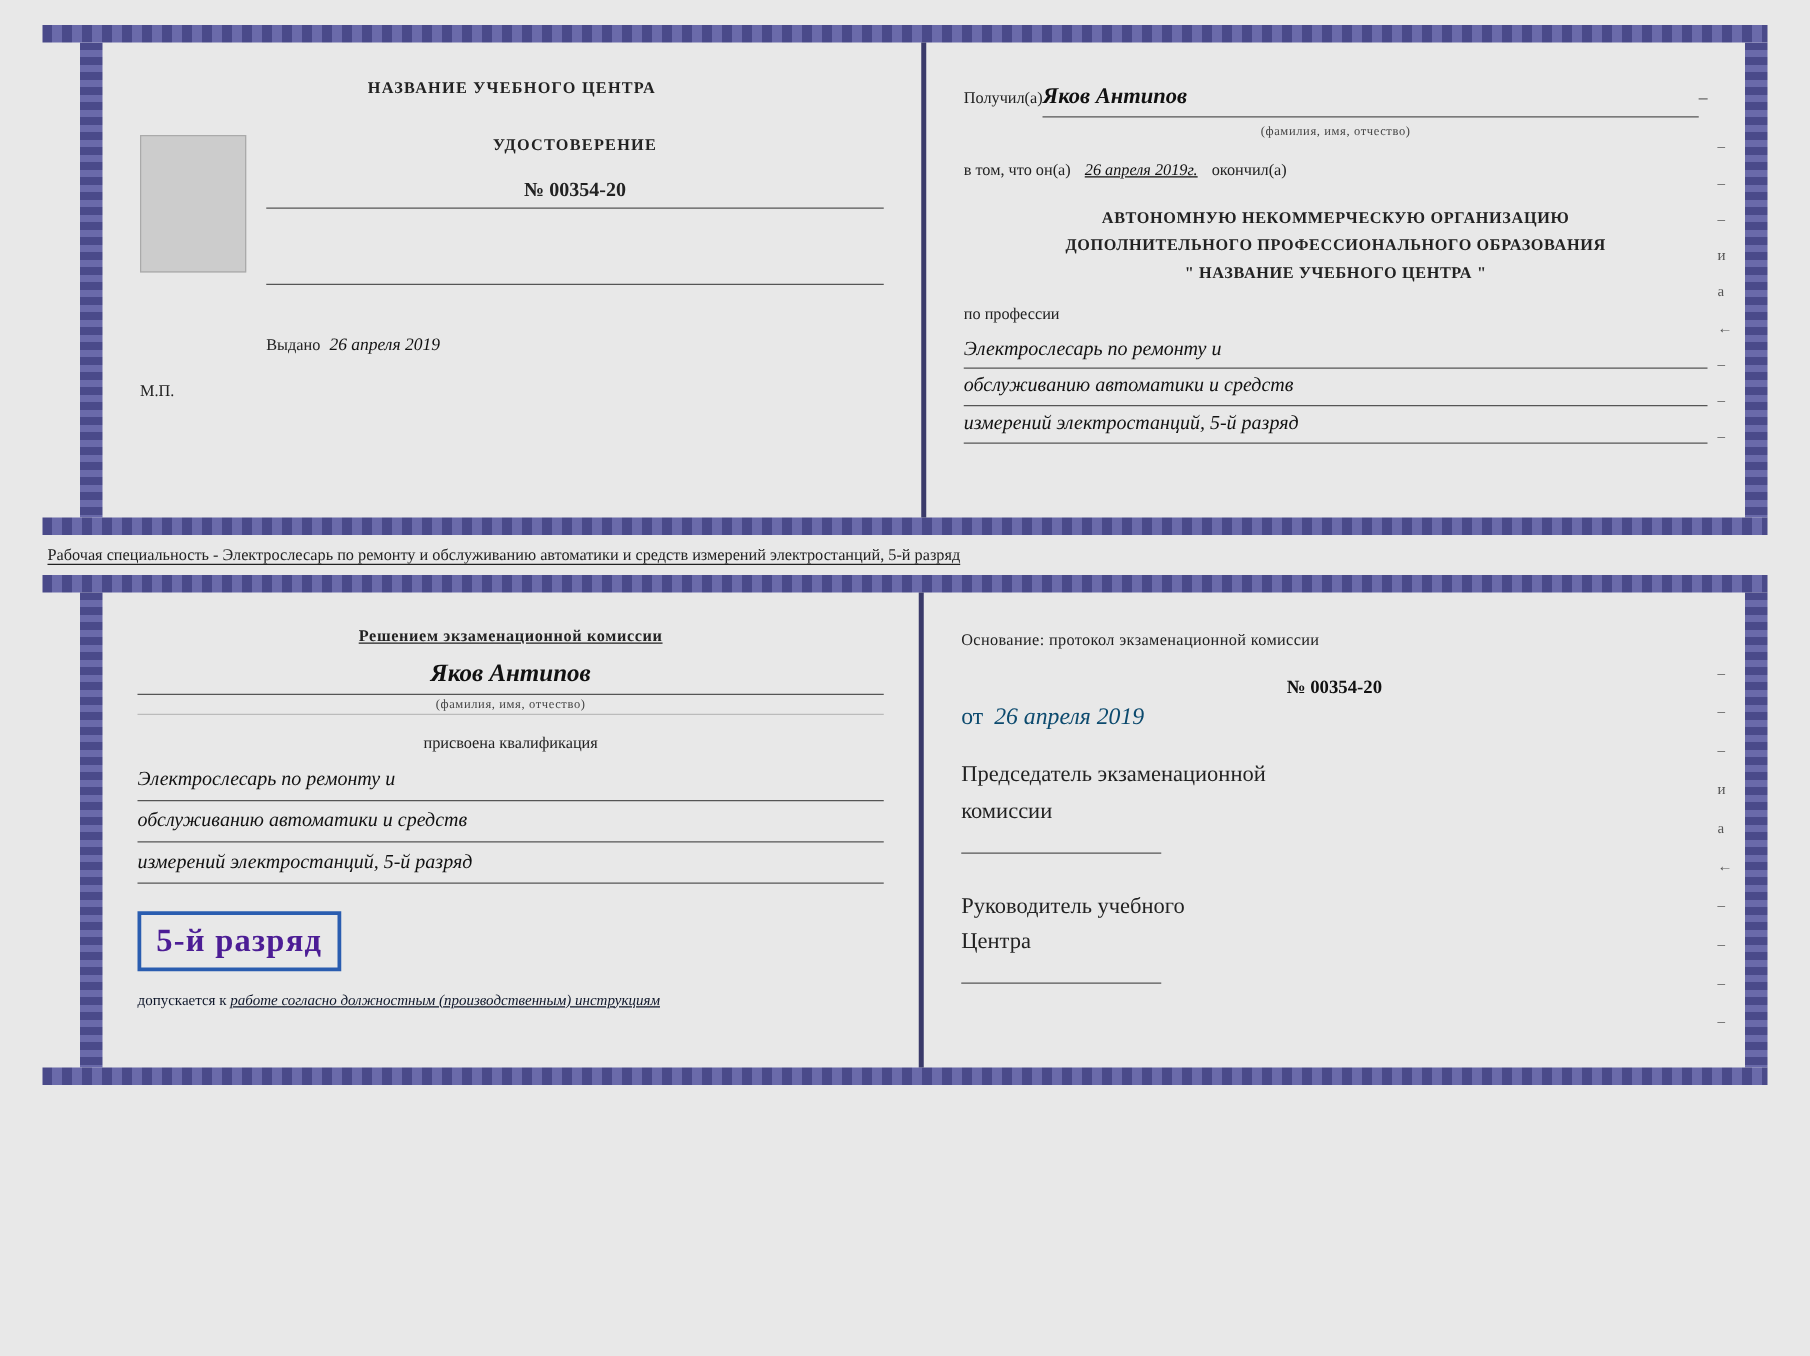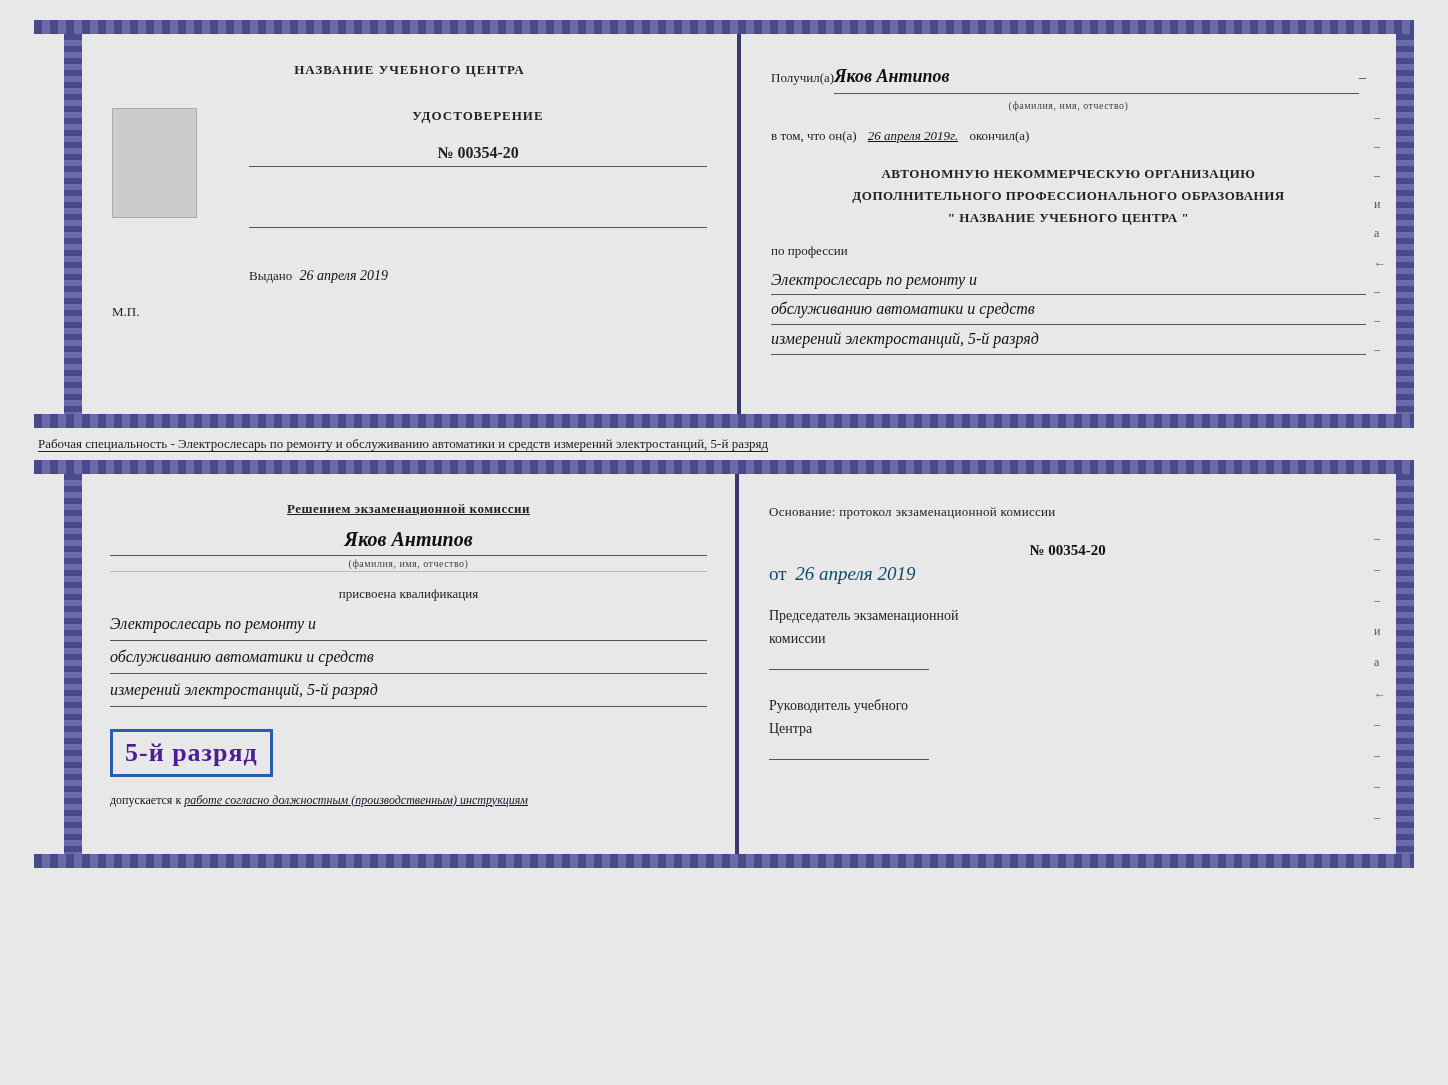--- a/index.html
+++ b/index.html
@@ -315,21 +315,21 @@
       color: #0c4a6e;
       margin-bottom: 20px;
     }
 
     .basis-date span.handwritten {
       font-family: 'Segoe Script', cursive, serif;
       font-style: italic;
     }
 
     .signatory-block {
-      font-size: 14px;
+      font-size: 18px;
       color: #222;
       margin-top: 16px;
       line-height: 1.6;
     }
 
     .signature-line {
       border-bottom: 1px solid #555;
       height: 20px;
       width: 160px;
       display: inline-block;
@@ -347,21 +347,21 @@
 
 <div class="spread-container">
   <div class="doc-wrapper">
     <div class="doc-strip"></div>
     <div class="doc-content-row">
       <div class="side-decor"></div>
 
       <div class="document-page left">
         <div class="cert-label">НАЗВАНИЕ УЧЕБНОГО ЦЕНТРА</div>
 
-        <div style="display:flex; align-items:flex-start; margin-top: 30px; gap: 36px;">
+        <div style="display:flex; align-items:flex-start; margin-top: 30px;">
           <div class="cert-image-placeholder"></div>
           <div style="flex:1;">
             <div style="text-align:center; margin-bottom:12px;">
               <div class="cert-label">УДОСТОВЕРЕНИЕ</div>
               <div class="cert-number">№ 00354-20</div>
             </div>
             <div style="border-bottom:1px solid #555; margin: 60px 0 20px;"></div>
             <div class="issued-line">
               <span>Выдано</span>
               <span class="handwritten" style="font-family:'Segoe Script',cursive,serif; font-style:italic; font-size:14px; margin-left:4px;">26 апреля 2019</span>

